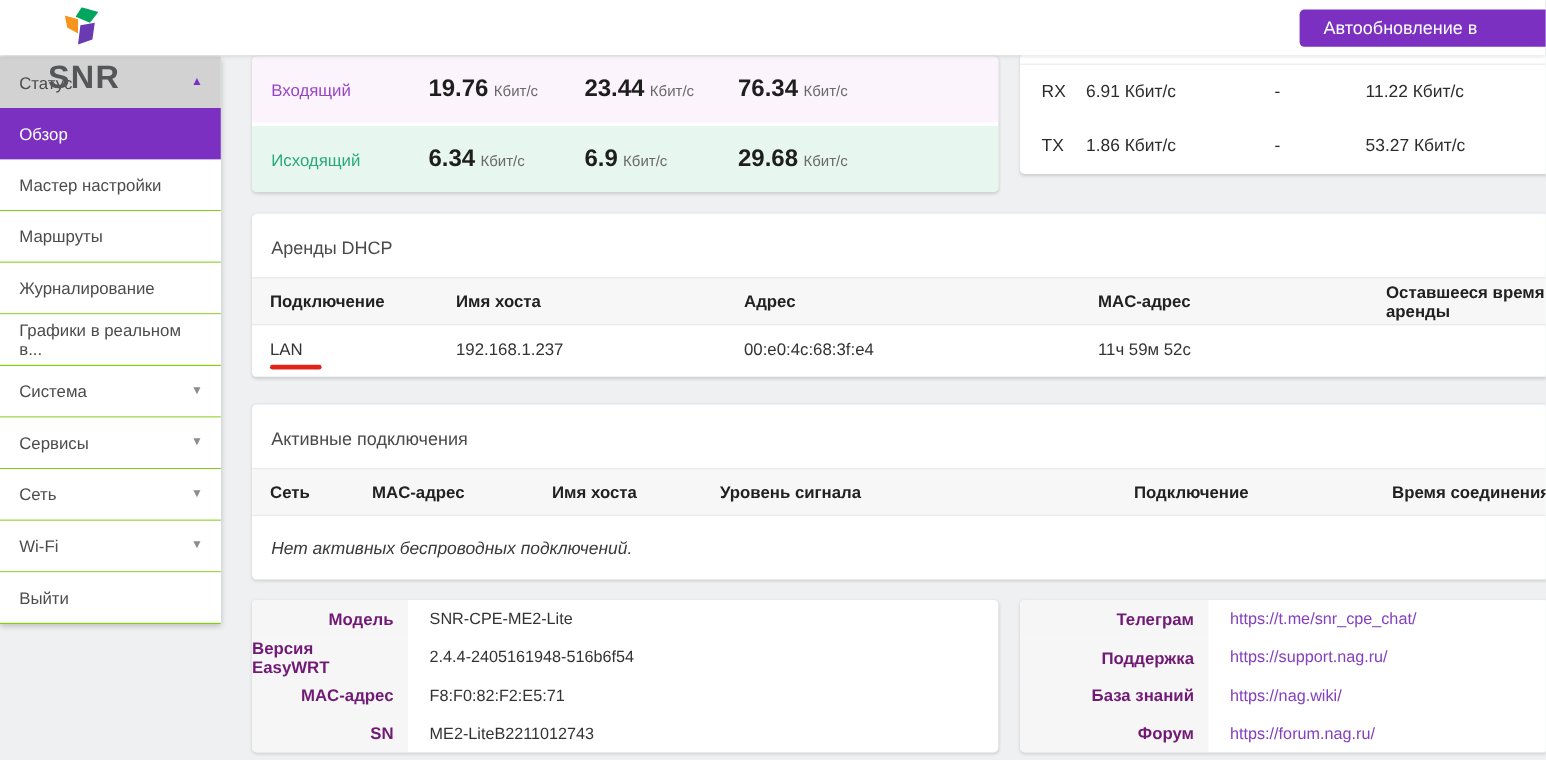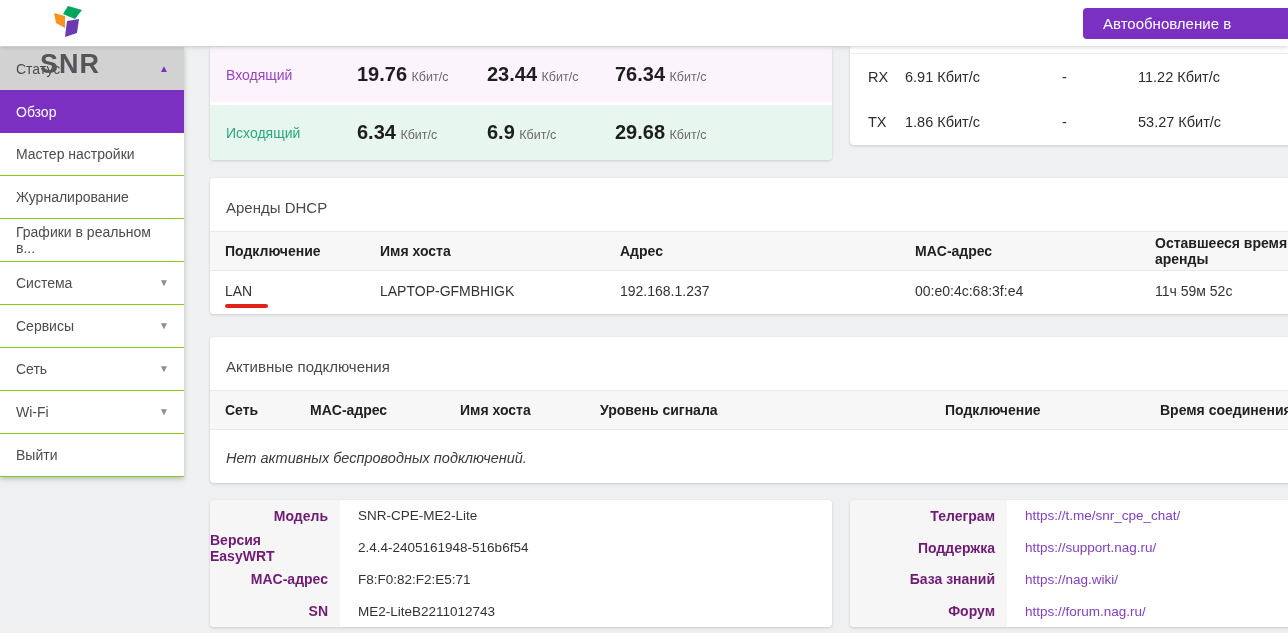--- a/index.html
+++ b/index.html
@@ -112,20 +112,23 @@
     <span>Статус</span>
     <span class="arrow up">▲</span>
   </div>
   <div class="side-item active">
     <span>Обзор</span>
   </div>
   <div class="side-item">
     <span>Мастер настройки</span>
   </div>
   <div class="side-item">
+    <span>Маршруты</span>
+  </div>
+  <div class="side-item">
     <span>Журналирование</span>
   </div>
   <div class="side-item">
     <span>Графики в реальном в...</span>
   </div>
   <div class="side-item">
     <span>Система</span>
     <span class="arrow down">▼</span>
   </div>
   <div class="side-item">
@@ -180,21 +183,20 @@
   <div class="card-title">Аренды DHCP</div>
   <div class="grid-head dhcp-cols">
     <span>Подключение</span>
     <span>Имя хоста</span>
     <span>Адрес</span>
     <span>MAC-адрес</span>
     <span>Оставшееся время аренды</span>
   </div>
   <div class="grid-row dhcp-cols">
     <span>LAN</span>
-    <span>LAPTOP-GFMBHIGK</span>
     <span>192.168.1.237</span>
     <span>00:e0:4c:68:3f:e4</span>
     <span>11ч 59м 52с</span>
     <span class="lan-underline"></span>
   </div>
 </div>
 
 <div class="card" id="conn-card">
   <div class="card-title">Активные подключения</div>
   <div class="grid-head conn-cols">

